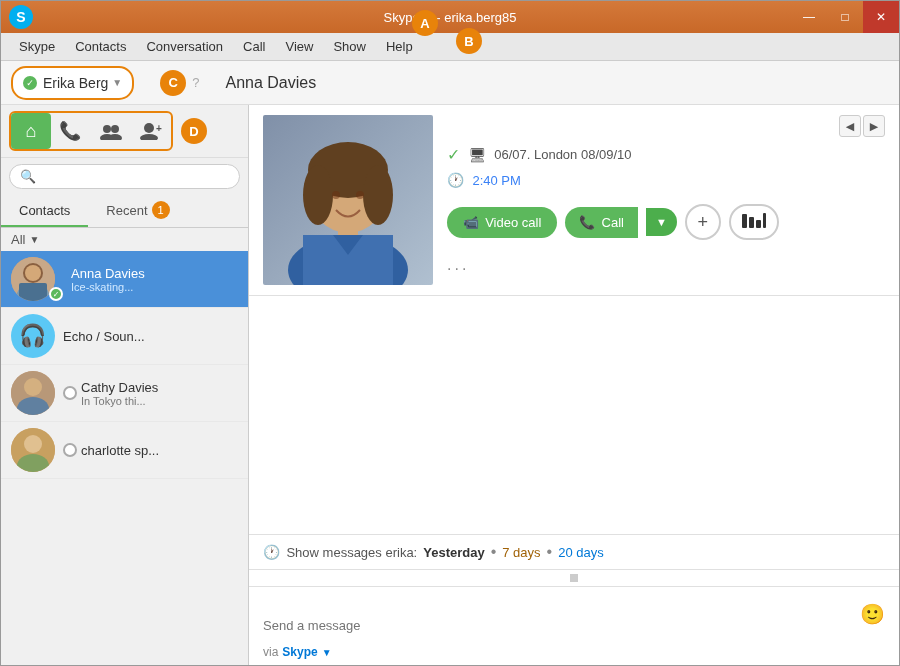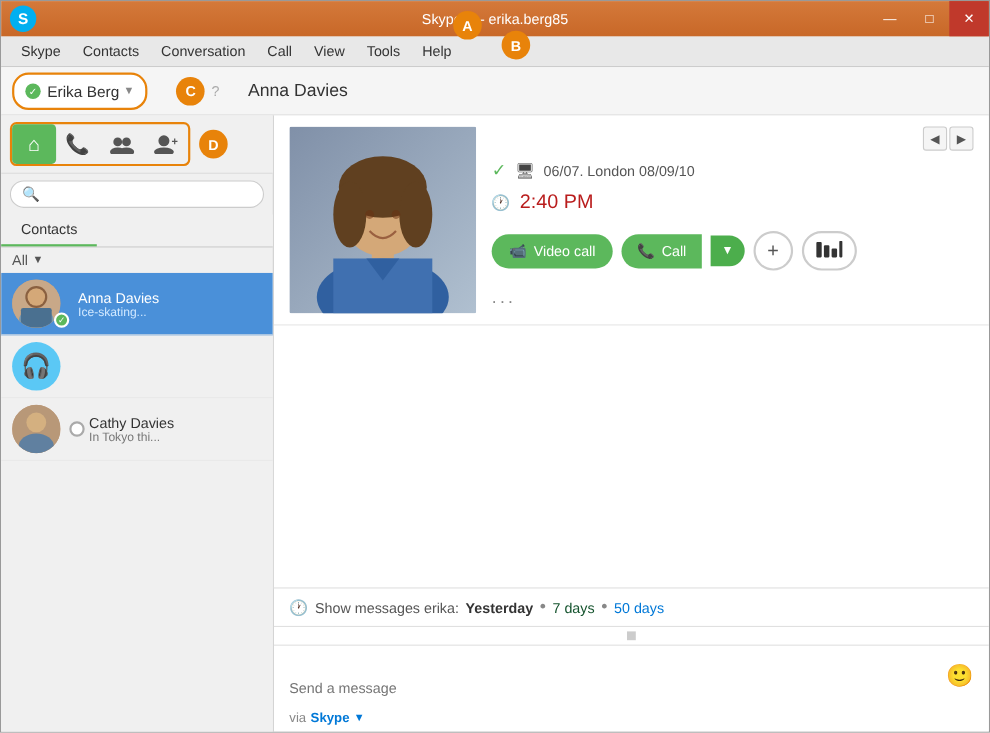--- a/index.html
+++ b/index.html
@@ -394,21 +394,21 @@
     <div class="title-btn close">✕</div>
   </div>
 </div>
 
 <div class="menu-bar">
   <div class="menu-item">Skype</div>
   <div class="menu-item">Contacts</div>
   <div class="menu-item">Conversation</div>
   <div class="menu-item">Call</div>
   <div class="menu-item">View</div>
-  <div class="menu-item">Tools</div>
+  <div class="menu-item">Show</div>
   <div class="menu-item">Help</div>
 </div>
 
 <div class="profile-bar">
   <div class="profile-name-box">
     <div class="status-dot"></div>
     <span class="profile-name">Erika Berg</span>
     <span class="profile-arrow">▼</span>
   </div>
   <div class="annotation-circle">C</div>
@@ -445,20 +445,24 @@
       <div class="annotation-circle" style="margin-left:4px;">D</div>
     </div>
 
     <div class="search-box">
       <span class="search-icon">🔍</span>
     </div>
 
     <div class="tabs">
       <div class="tab active">
         <span>Contacts</span>
+      </div>
+      <div class="tab">
+        <span>Recent</span>
+        <span class="tab-badge">1</span>
       </div>
     </div>
 
     <div class="filter-row">
       <span>All</span>
       <span style="font-size:10px;">▼</span>
     </div>
 
     <div class="contact-list">
 
@@ -480,38 +484,56 @@
         <div class="contact-info">
           <div class="contact-name-text">Anna Davies</div>
           <div class="contact-status-text">Ice-skating...</div>
         </div>
       </div>
 
       <div class="contact-item">
         <div class="headphone-avatar">
           🎧
         </div>
+        <div class="contact-info">
+          <div class="contact-name-text">Echo / Soun...</div>
+          <div class="contact-status-text"></div>
+        </div>
       </div>
 
       <div class="contact-item">
         <div class="contact-avatar" style="background:#c8a080;">
           <svg width="44" height="44" viewBox="0 0 44 44">
             <rect width="44" height="44" fill="#b89878"></rect>
             <circle cx="22" cy="16" r="9" fill="#d4b080"></circle>
             <ellipse cx="22" cy="38" rx="16" ry="12" fill="#6080a0"></ellipse>
           </svg>
         </div>
         <div style="width:14px;height:14px;background:white;border-radius:50%;border:2px solid #aaa;margin-right:4px;flex-shrink:0;"></div>
         <div class="contact-info">
           <div class="contact-name-text">Cathy Davies</div>
           <div class="contact-status-text">In Tokyo thi...</div>
         </div>
       </div>
 
 
+      <div class="contact-item">
+        <div class="contact-avatar" style="background:#d0a878;">
+          <svg width="44" height="44" viewBox="0 0 44 44">
+            <rect width="44" height="44" fill="#c8a060"></rect>
+            <circle cx="22" cy="16" r="9" fill="#e0c090"></circle>
+            <ellipse cx="22" cy="38" rx="16" ry="12" fill="#80a060"></ellipse>
+          </svg>
+        </div>
+        <div style="width:14px;height:14px;background:white;border-radius:50%;border:2px solid #aaa;margin-right:4px;flex-shrink:0;"></div>
+        <div class="contact-info">
+          <div class="contact-name-text">charlotte sp...</div>
+          <div class="contact-status-text"></div>
+        </div>
+      </div>
 
 
 
     </div>
   </div>
 
   <div class="right-panel">
 
     <div class="right-header">
 
@@ -554,21 +576,21 @@
         </div>
 
         <div class="info-row">
           <span style="color:#5cb85c;font-size:16px;">✓</span>
           <span style="font-size:14px;">🖥</span>
           <span style="font-size:13px;color:#555;">06/07. London 08/09/10</span>
         </div>
 
         <div class="info-row">
           <span style="font-size:14px;">🕐</span>
-          <span style="font-size:18px;color:#b91c1c;">2:40 PM</span>
+          <span style="font-size:13px;color:#3b82f6;">2:40 PM</span>
         </div>
 
         <div class="action-row">
           <button class="btn-video">
             <span>📹</span>
             <span>Video call</span>
           </button>
           <button class="btn-call">
             <span>📞</span>
             <span>Call</span>
@@ -591,23 +613,23 @@
 
     <div class="chat-area">
       
     </div>
 
     <div style="padding:8px 14px;border-bottom:1px solid #e0e0e0;display:flex;align-items:center;gap:6px;">
       <span style="font-size:14px;">🕐</span>
       <span style="font-size:13px;color:#555;">Show messages erika:</span>
       <span style="font-size:13px;font-weight:bold;color:#333;">Yesterday</span>
       <span style="color:#888;">•</span>
-      <span style="color:#14532d;font-size:13px;cursor:pointer;">7 days</span>
+      <span style="color:#a16207;font-size:13px;cursor:pointer;">7 days</span>
       <span style="color:#888;">•</span>
-      <span style="color:#0078d7;font-size:13px;cursor:pointer;">50 days</span>
+      <span style="color:#0078d7;font-size:13px;cursor:pointer;">20 days</span>
     </div>
 
     <div style="display:flex;justify-content:center;padding:4px 0;">
       <div style="width:8px;height:8px;background:#ccc;border-radius:50;"></div>
     </div>
 
     <div class="message-input-area">
       <input type="text" class="message-input" placeholder="Send a message" style="">
       <span class="emoji-btn">🙂</span>
     </div>

